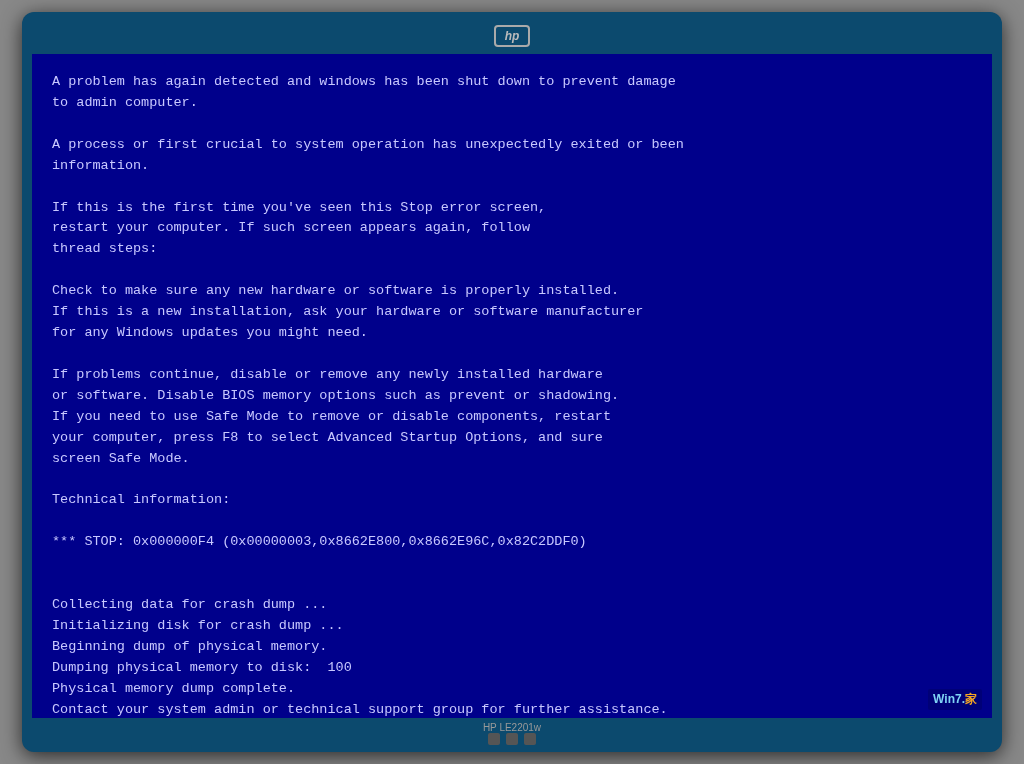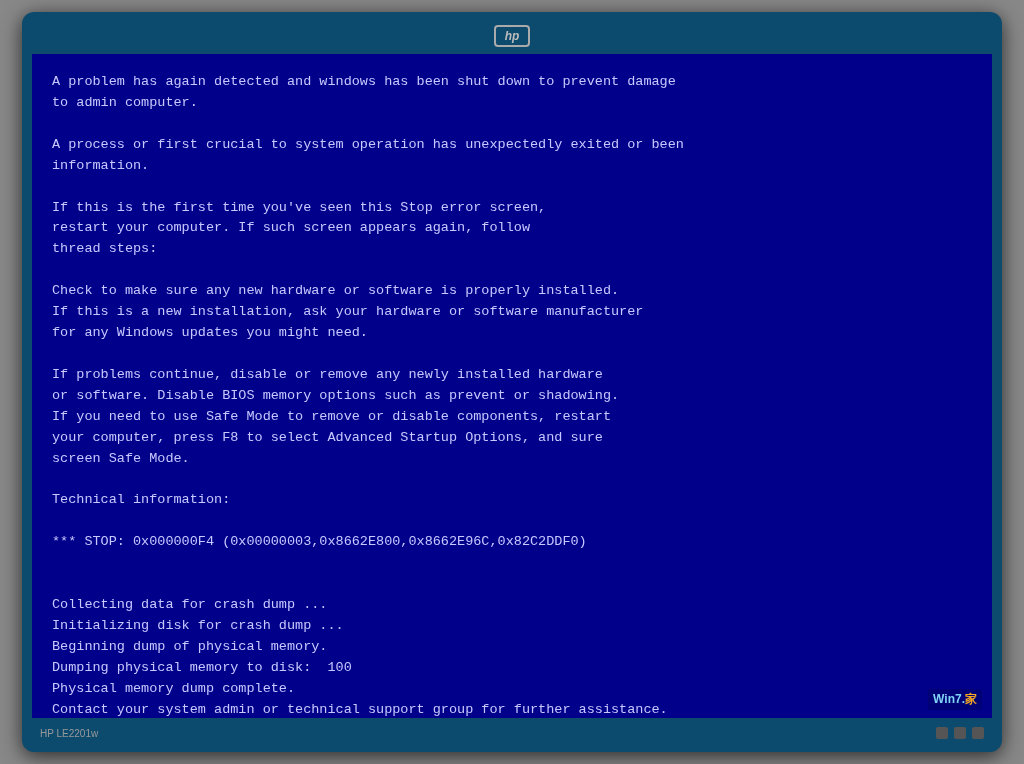--- a/index.html
+++ b/index.html
@@ -82,20 +82,21 @@
     .watermark .jia { color: #f5a623; }
 
     .monitor-bottom-bar {
       width: 100%;
       height: 22px;
       display: flex;
       align-items: center;
       justify-content: space-between;
       padding: 0 8px;
       margin-top: 4px;
+      flex-direction: column;
     }
 
     .model-label {
       font-size: 10px;
       color: #999;
     }
 
     .bottom-buttons {
       display: flex;
       gap: 6px;

